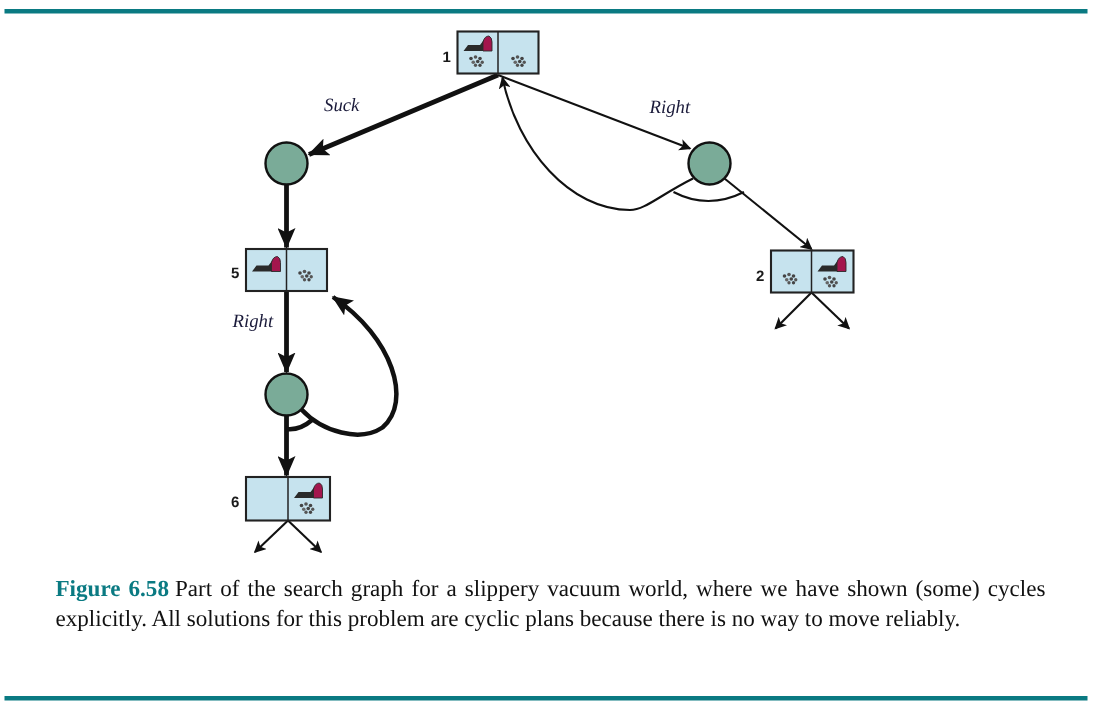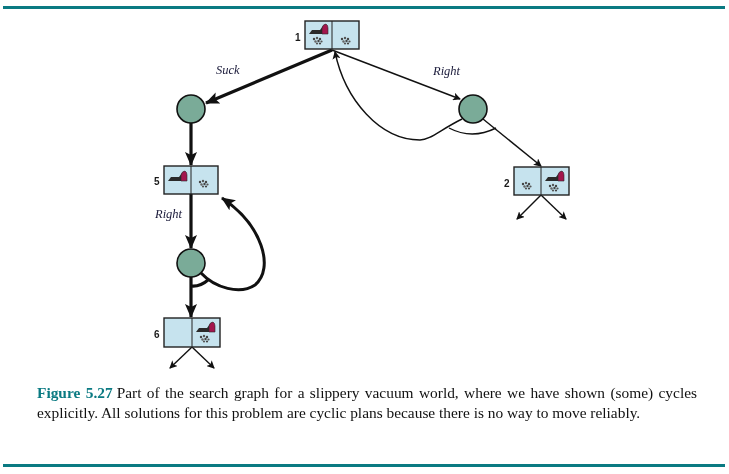--- a/index.html
+++ b/index.html
@@ -110,16 +110,16 @@
   <g>
     <rect x="164" y="318" width="56" height="29" fill="#c6e3ee" stroke="#222" stroke-width="1.4"></rect>
     <line x1="192" y1="318" x2="192" y2="347" stroke="#222" stroke-width="1"></line>
     <use href="#vacuum" x="196" y="323"></use>
     <use href="#dirt" x="200" y="335"></use>
     <text class="state-num" x="154" y="338">6</text>
   </g>
 </svg>
 
 <div class="caption">
-  <span class="fig-label">Figure 5.27</span><span>Part of the search graph for a slippery vacuum world, where we have shown (some) cycles explicitly. All solutions for this problem are cyclic plans because there is no way to move reliably.</span>
+  <span class="fig-label">Figure 6.58</span><span>Part of the search graph for a slippery vacuum world, where we have shown (some) cycles explicitly. All solutions for this problem are cyclic plans because there is no way to move reliably.</span>
 </div>
 
 <div class="rule" id="rule-bottom"></div>
 
 </body></html>

